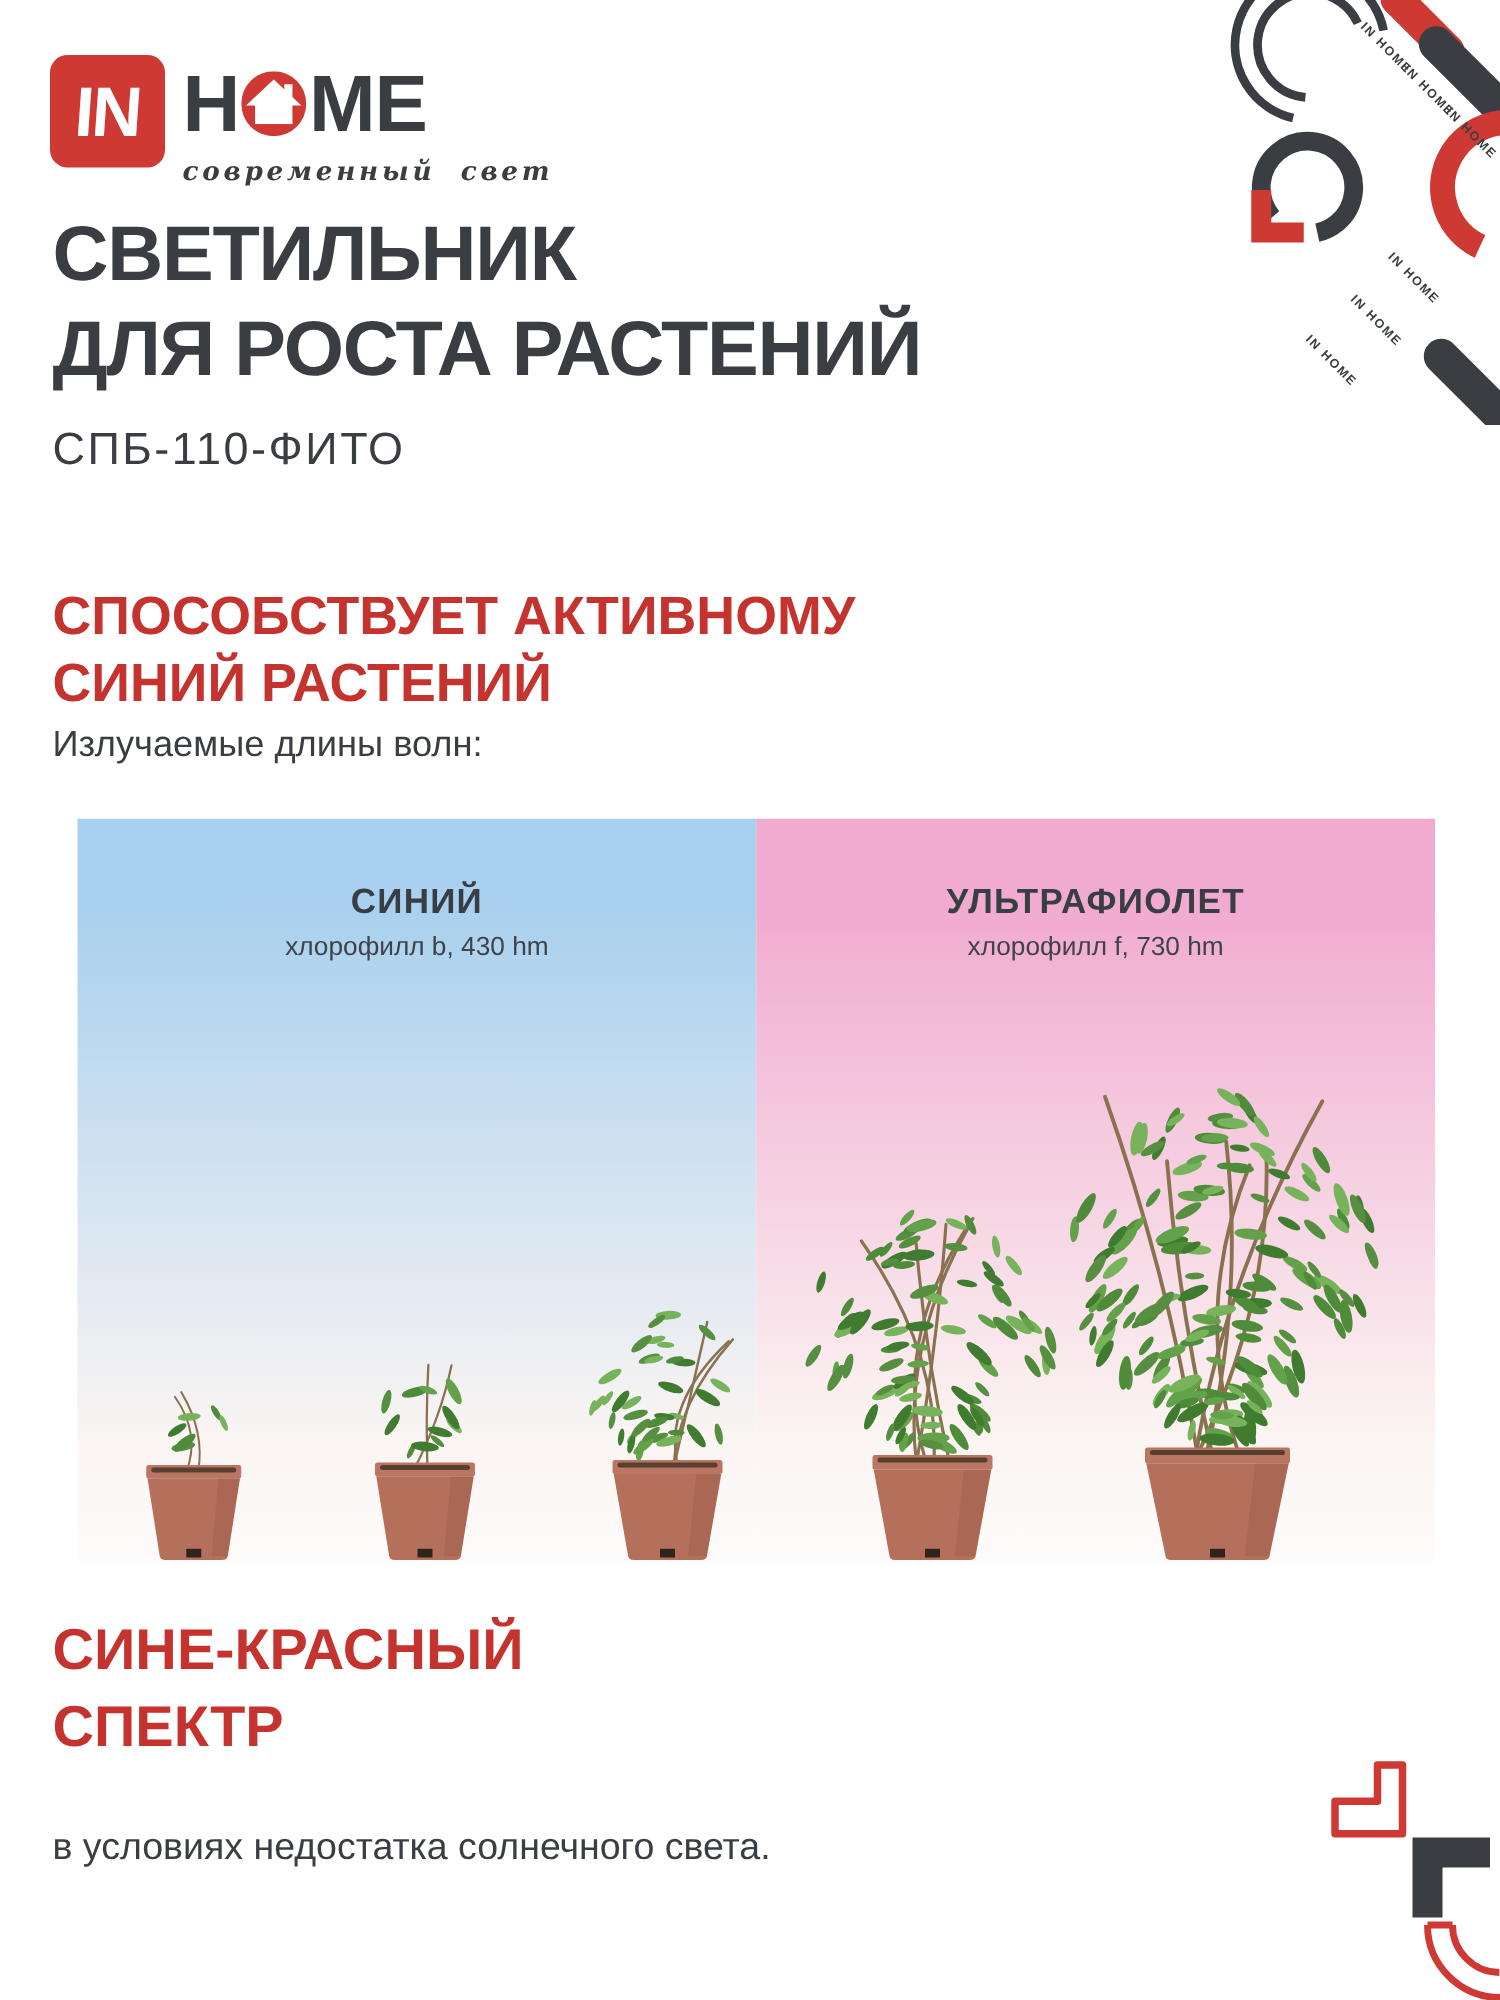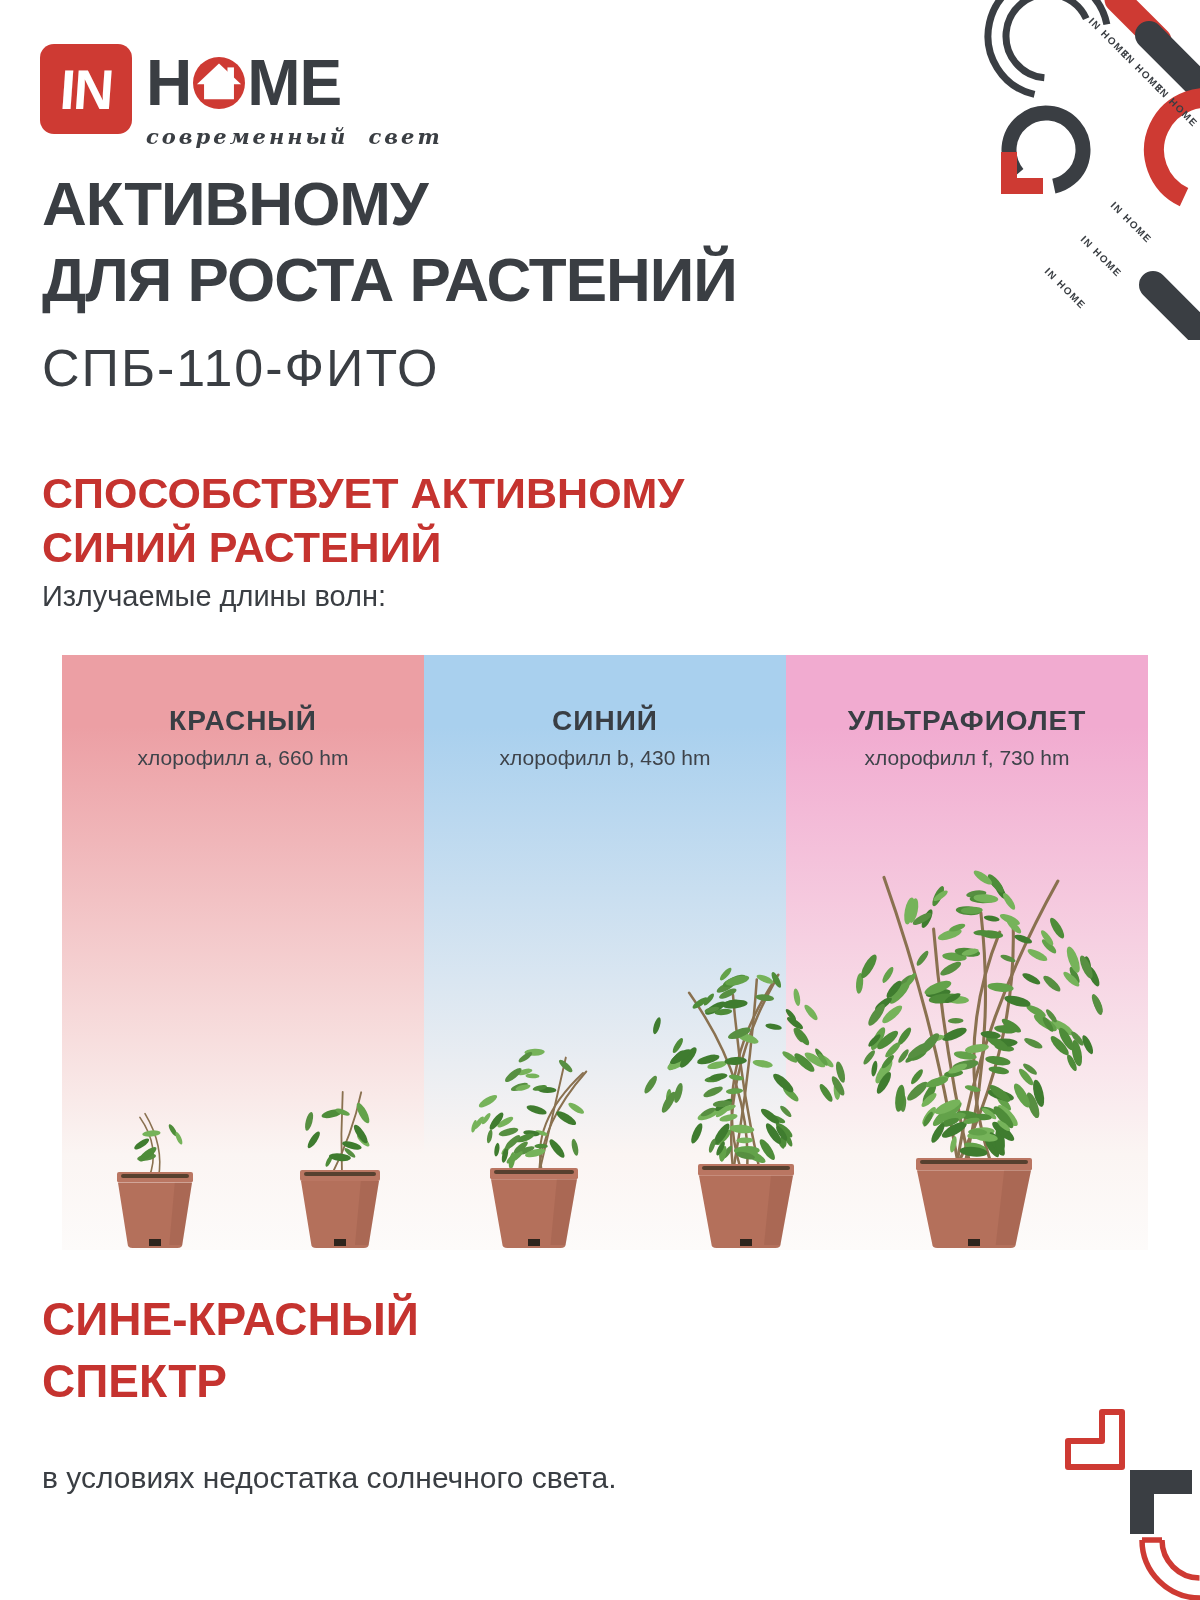--- a/index.html
+++ b/index.html
@@ -20,21 +20,21 @@
   .logo-sq span{color:#fff;font-weight:700;font-size:56px;letter-spacing:-2px;transform:skewX(-4deg);}
   .logo-home{display:flex;align-items:center;height:62px;margin-top:8px;}
   .logo-home .hl{font-weight:700;font-size:64px;letter-spacing:-1px;color:var(--dark);line-height:1;}
   .o-wrap{display:inline-block;width:52px;height:52px;margin:0 2px;}
   .tagline{
     margin-top:10px;font-family:"DejaVu Serif",serif;font-style:italic;font-weight:600;
     font-size:21px;letter-spacing:3px;word-spacing:10px;color:var(--dark);
   }
   
   .title{position:absolute;left:42px;top:166px;font-weight:700;font-size:62px;line-height:76px;letter-spacing:-1px;color:var(--dark);}
-  .model{position:absolute;left:42px;top:338px;font-weight:400;font-size:52px;letter-spacing:2px;color:var(--dark);}
+  .model{position:absolute;left:42px;top:338px;font-weight:400;font-size:36px;letter-spacing:2px;color:var(--dark);}
   .benefit{position:absolute;left:42px;top:466px;font-weight:700;font-size:43px;line-height:54px;color:var(--accent);}
   .wave-label{position:absolute;left:42px;top:580px;font-size:29px;color:var(--dark);}
   
   .bands{position:absolute;left:62px;top:655px;width:1086px;height:595px;display:flex;}
   .band{flex:1 1 0;text-align:center;padding-top:50px;}
   .band-name{font-weight:700;font-size:28px;letter-spacing:1px;color:#393E44;}
   .band-detail{margin-top:9px;font-size:21px;color:#3E434A;}
   .plants-svg{position:absolute;left:0;top:0;width:1086px;height:600px;}
   
   .footer-head{position:absolute;left:42px;top:1288px;font-weight:700;font-size:46px;line-height:62px;color:var(--accent);}
@@ -87,36 +87,32 @@
           <rect x="8.5" y="19" width="23" height="13.5" fill="#fff"></rect>
         </svg>
       </span>
       <span class="hl">ME</span>
     </div>
     <div class="tagline">современный свет</div>
   </div>
 </div>
 
 <h1 class="title">
-  <span>АКТИВНОМУ</span><br>
+  <span>СВЕТИЛЬНИК</span><br>
   <span>ДЛЯ РОСТА РАСТЕНИЙ</span>
 </h1>
 <div class="model">СПБ-110-ФИТО</div>
 
 <h2 class="benefit">
   <span>СПОСОБСТВУЕТ АКТИВНОМУ</span><br>
   <span>СИНИЙ РАСТЕНИЙ</span>
 </h2>
 <div class="wave-label">Излучаемые длины волн:</div>
 
 <div class="bands">
-  <div class="band" style="background: linear-gradient(rgb(236, 159, 164) 0%, rgb(236, 159, 164) 12%, rgb(251, 245, 243) 84%, rgb(253, 251, 250) 100%);">
-    <div class="band-name">КРАСНЫЙ</div>
-    <div class="band-detail">хлорофилл a, 660 hm</div>
-  </div>
   <div class="band" style="background: linear-gradient(rgb(169, 208, 238) 0%, rgb(169, 208, 238) 12%, rgb(251, 245, 243) 84%, rgb(253, 251, 250) 100%);">
     <div class="band-name">СИНИЙ</div>
     <div class="band-detail">хлорофилл b, 430 hm</div>
   </div>
   <div class="band" style="background: linear-gradient(rgb(241, 171, 208) 0%, rgb(241, 171, 208) 12%, rgb(251, 245, 243) 84%, rgb(253, 251, 250) 100%);">
     <div class="band-name">УЛЬТРАФИОЛЕТ</div>
     <div class="band-detail">хлорофилл f, 730 hm</div>
   </div>
   <svg id="plants" class="plants-svg" viewBox="0 0 1086 600">
       <g>

